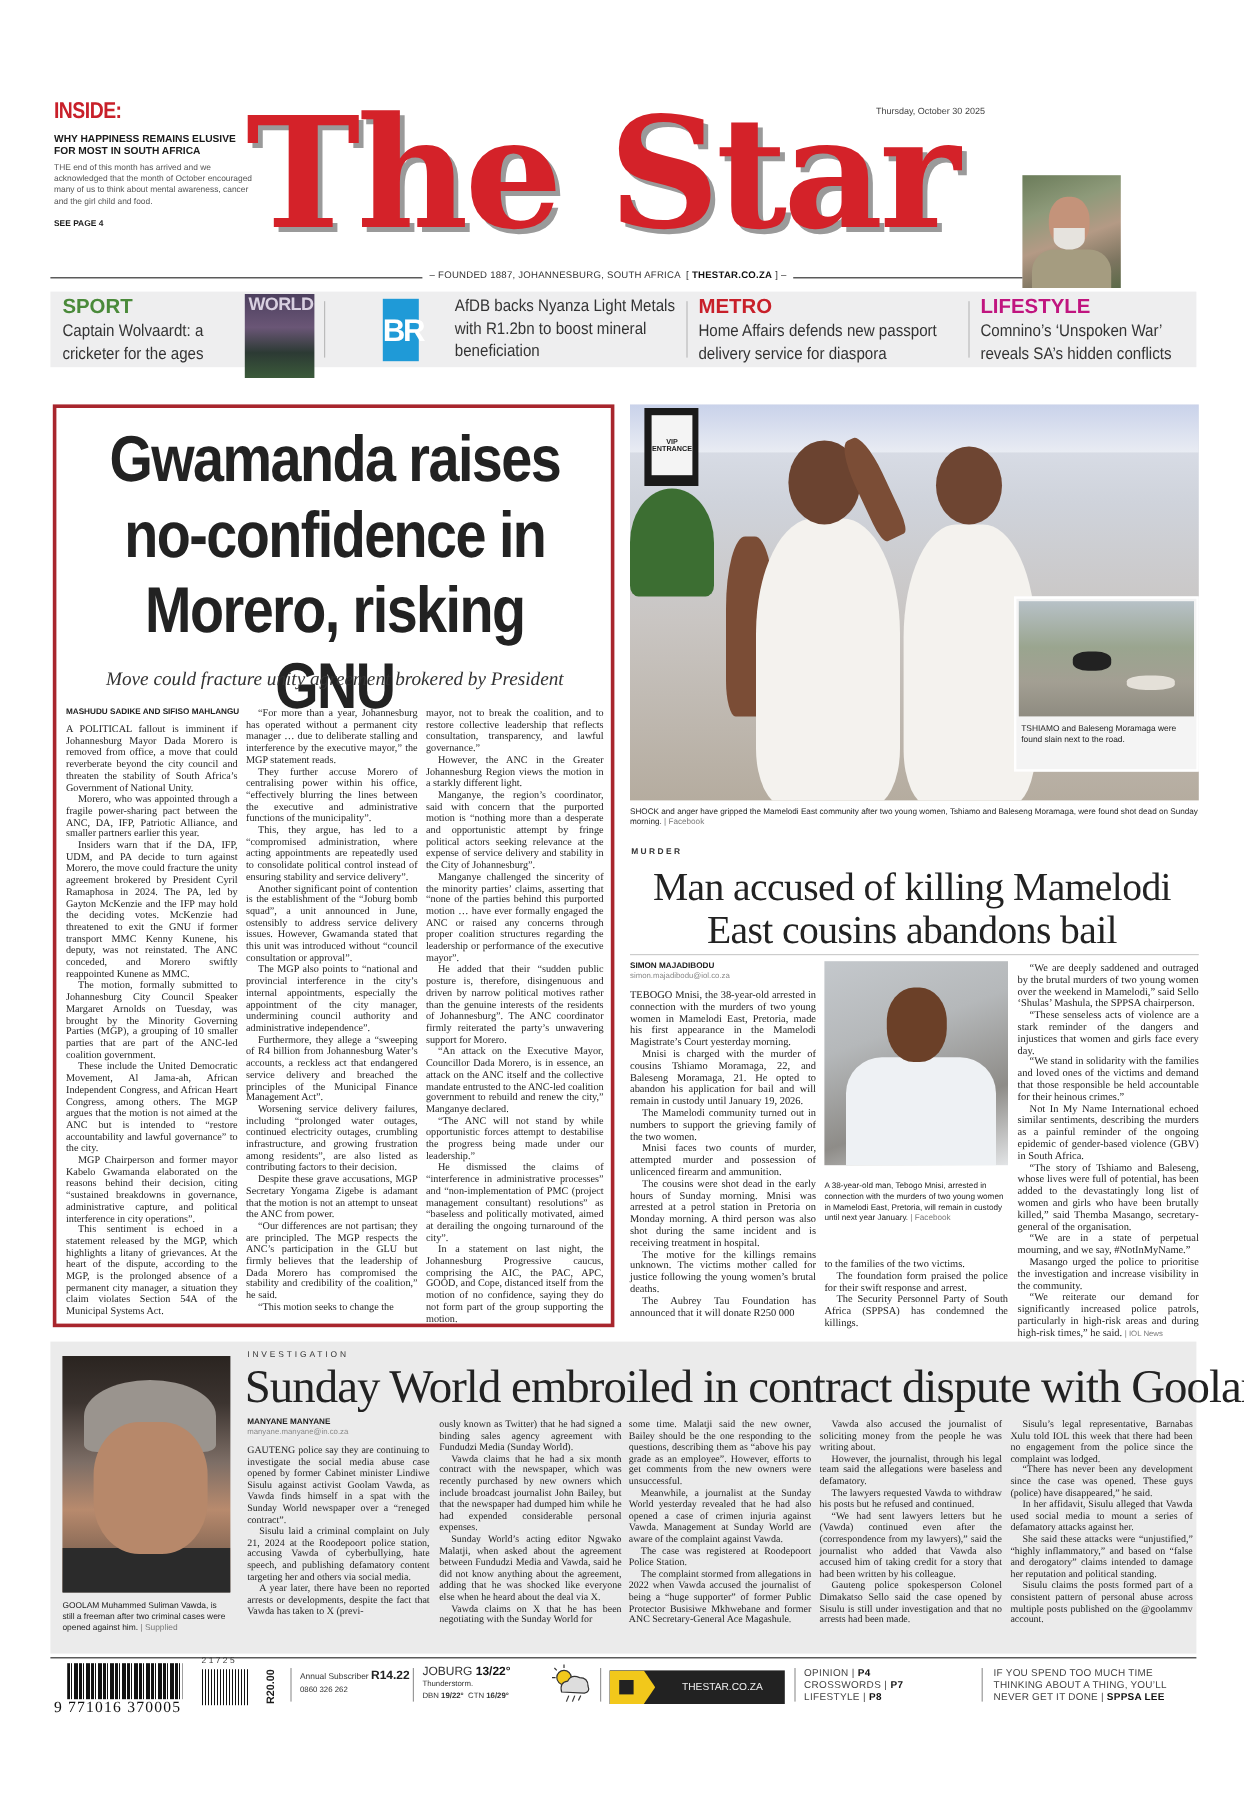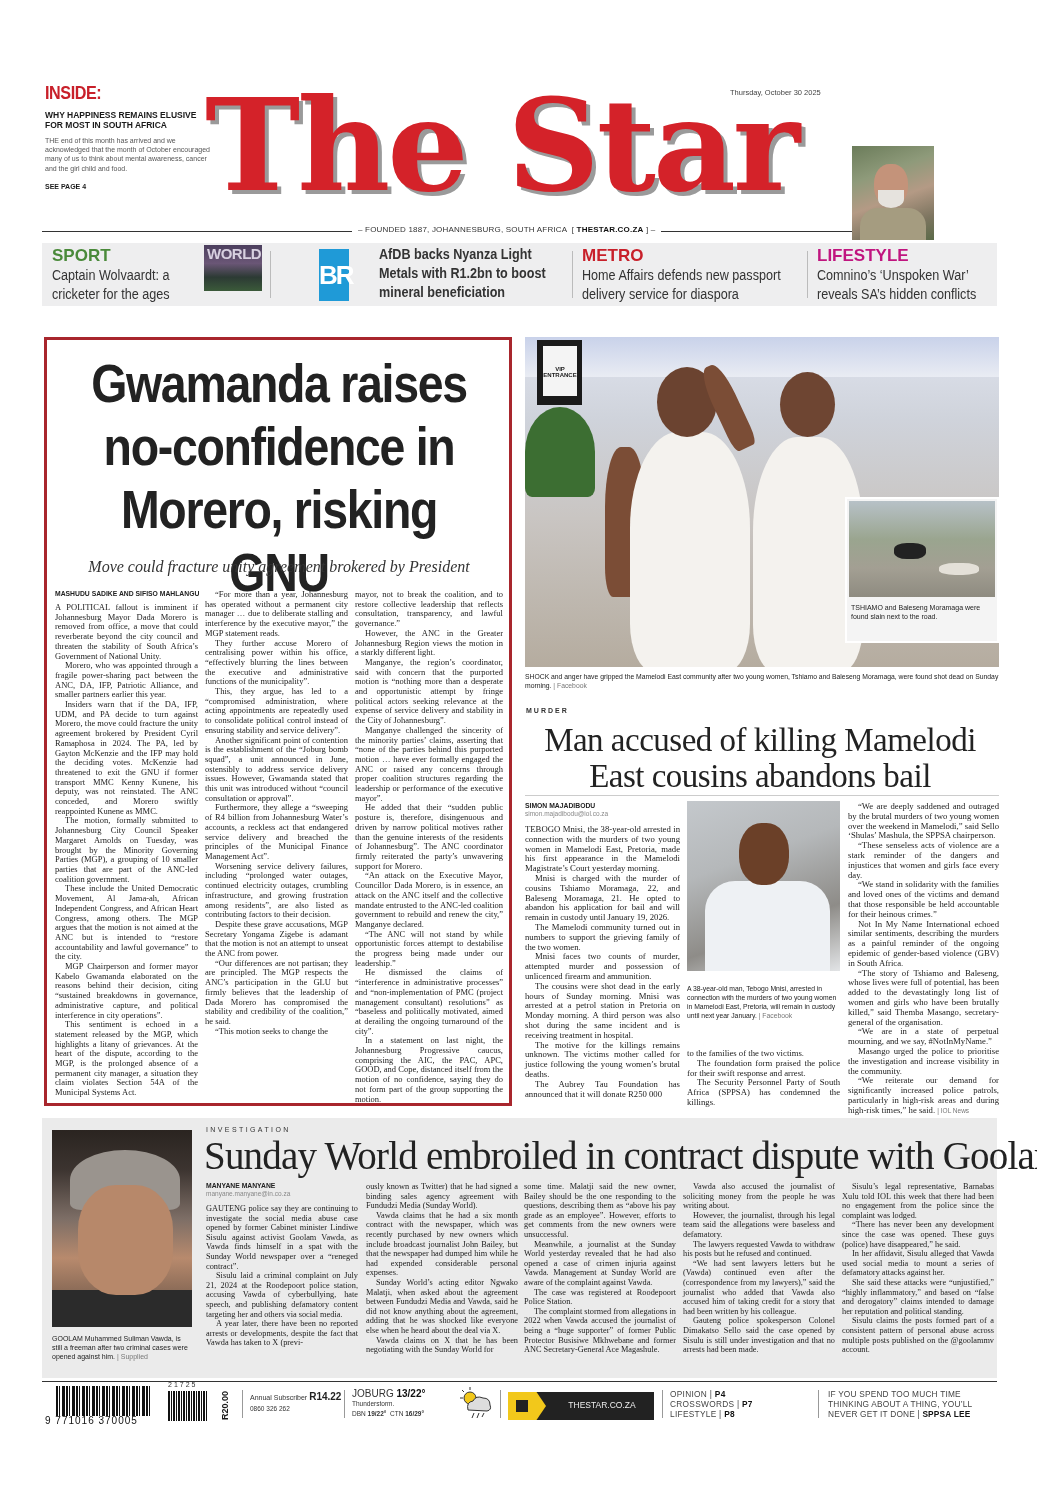--- a/index.html
+++ b/index.html
@@ -26,21 +26,21 @@
   #founded-rule { left: 42px; top: 231px; width: 810px; height: 1px; background: #333; }
   #founded { left: 352px; top: 225px; background: #fff; padding: 0 6px; font-family: "Liberation Sans", sans-serif; font-size: 8px; color: #333; letter-spacing: 0.2px; }
   #founded b { font-weight: bold; color: #111; }
 
   
   #teasers { left: 42px; top: 243px; width: 955px; height: 63px; background: #eeeeef; }
   .teaser { position: absolute; top: 0; height: 63px; }
   .teaser .kick { font-family: "Liberation Sans", sans-serif; font-weight: bold; font-size: 17px; margin-top: 3px; }
   .teaser .txt { font-family: "Liberation Sans", sans-serif; font-size: 14px; line-height: 19px; color: #333; transform: scaleX(0.9); transform-origin: left; width: 200px; }
   .vsep { position:absolute; top: 8px; width: 1px; height: 47px; background: #bbb; }
-  #sport-photo { position:absolute; left: 162px; top: 2px; width: 58px; height: 46px; background: linear-gradient(180deg,#4c3f5e 0%,#6a5676 40%,#2c3a34 70%,#3b5a3a 100%); overflow:hidden; }
+  #sport-photo { position:absolute; left: 162px; top: 2px; width: 58px; height: 70px; background: linear-gradient(180deg,#4c3f5e 0%,#6a5676 40%,#2c3a34 70%,#3b5a3a 100%); overflow:hidden; }
   #sport-photo span { position:absolute; top: 0px; left: 3px; font-family: "Liberation Sans", sans-serif; font-weight:bold; color:#d8d0e0; font-size: 15px; letter-spacing:-0.5px; }
   #br-box { position:absolute; left: 277px; top: 6px; width: 30px; height: 52px; background: #1f9ad7; color:#fff; font-family:"Liberation Sans",sans-serif; font-weight:bold; font-size: 26px; line-height:52px; letter-spacing:-2px; }
 
   
   #lead-box { left: 44px; top: 337px; width: 468px; height: 769px; border: 3px solid #a8262d; }
   #lead-head { left: 56px; top: 352px; width: 446px; text-align: center; font-family: "Liberation Sans", sans-serif; font-weight: bold; font-size: 54px; line-height: 63px; letter-spacing: -1.5px; color: #222; transform: scaleX(0.86); transform-origin: center; }
   #lead-deck { left: 56px; top: 558px; width: 446px; text-align: center; font-family: "Liberation Serif", serif; font-style: italic; font-size: 16px; color: #333; }
   .byline { font-family: "Liberation Sans", sans-serif; font-weight: bold; font-size: 6.8px; color: #222; }
   .email { font-family: "Liberation Sans", sans-serif; font-size: 6.5px; color: #888; margin-top: 1px; }
   .col { position: absolute; font-family: "Liberation Serif", serif; font-size: 8.5px; line-height: 9.7px; text-align: justify; color: #222; }
@@ -85,21 +85,21 @@
   #goolam-cap { left: 52px; top: 1334px; width: 140px; font-family:"Liberation Sans",sans-serif; font-size: 7px; line-height: 9.2px; color:#222; }
   #inv-kick { left: 206px; top: 1126px; font-family:"Liberation Sans",sans-serif; font-size: 7px; letter-spacing: 2.4px; color:#333; }
   #inv-head { left: 204px; top: 1137px; width: 790px; font-family:"Liberation Serif",serif; font-size: 39px; line-height: 38px; color:#222; letter-spacing: -0.8px; white-space:nowrap; }
   .invcol { position:absolute; font-family:"Liberation Serif",serif; font-size: 8.3px; line-height: 9.6px; text-align: justify; color:#222; }
   .invcol p { text-indent: 10px; }
   .invcol p.first { text-indent: 0; }
 
   
   #foot-rule { left: 42px; top: 1381px; width: 955px; height: 1px; background:#333; }
   #barcode1 { left: 56px; top: 1386px; width: 96px; height: 30px; background: repeating-linear-gradient(90deg,#111 0 2px,#fff 2px 3px,#111 3px 4px,#fff 4px 6px,#111 6px 9px,#fff 9px 10px); }
-  #bc-num { left: 45px; top: 1415px; font-family:Liberation Sans, sans-serif; font-size: 10px; letter-spacing: 1px; color:#111; }
+  #bc-num { left: 45px; top: 1415px; font-family:Liberation Serif, serif; font-size: 13px; letter-spacing: 1px; color:#111; }
   #barcode2 { left: 168px; top: 1391px; width: 40px; height: 30px; background: repeating-linear-gradient(90deg,#111 0 1.5px,#fff 1.5px 3px,#111 3px 4px,#fff 4px 5px); }
   #bc2-num { left: 168px; top: 1381px; font-family:"Liberation Sans",sans-serif; font-size: 7px; letter-spacing: 2px; color:#333; }
   #price { left: 220px; top: 1393px; font-family:"Liberation Sans",sans-serif; font-weight:bold; font-size: 9px; transform: rotate(-90deg); transform-origin: left top; top: 1420px; }
   .fsep { position:absolute; width: 1px; height: 28px; background:#999; top: 1390px; }
   #subs { left: 250px; top: 1391px; font-family:"Liberation Sans",sans-serif; font-size: 7px; color:#333; }
   #subs b { font-size: 10px; color:#222; }
   #subs .ph { font-size: 6.5px; margin-top: 3px; }
   #weather { left: 352px; top: 1388px; font-family:"Liberation Sans",sans-serif; color:#333; }
   #weather .city { font-size: 10px; }
   #weather .city b { font-weight:bold; color:#111; }
@@ -144,21 +144,21 @@
 <div id="teasers" class="abs">
   <div class="teaser" style="left:10px;width:165px;">
     <div class="kick" style="color:#4a8a3a">SPORT</div>
     <div class="txt" style="width:175px">Captain Wolvaardt: a cricketer for the ages</div>
   </div>
   <div id="sport-photo">
       <span>WORLD</span>
     </div>
   <div class="vsep" style="left:228px"></div>
   <div id="br-box">BR</div>
-  <div class="teaser" style="left:337px;width:190px;top:0;font-weight:bold;">
+  <div class="teaser" style="left:337px;width:190px;top:0;">
     <div class="txt" style="margin-top:2px;width:210px;">AfDB backs Nyanza Light Metals with R1.2bn to boost mineral beneficiation</div>
   </div>
   <div class="vsep" style="left:530px"></div>
   <div class="teaser" style="left:540px;width:220px;">
     <div class="kick" style="color:#c8202a">METRO</div>
     <div class="txt" style="width:235px">Home Affairs defends new passport delivery service for diaspora</div>
   </div>
   <div class="vsep" style="left:765px"></div>
   <div class="teaser" style="left:775px;width:180px;">
     <div class="kick" style="color:#c0157f">LIFESTYLE</div>
@@ -178,20 +178,21 @@
   <p>The motion, formally submitted to Johannesburg City Council Speaker Margaret Arnolds on Tuesday, was brought by the Minority Governing Parties (MGP), a grouping of 10 smaller parties that are part of the ANC-led coalition government.</p>
   <p>These include the United Democratic Movement, Al Jama-ah, African Independent Congress, and African Heart Congress, among others. The MGP argues that the motion is not aimed at the ANC but is intended to “restore accountability and lawful governance” to the city.</p>
   <p>MGP Chairperson and former mayor Kabelo Gwamanda elaborated on the reasons behind their decision, citing “sustained breakdowns in governance, administrative capture, and political interference in city operations”.</p>
   <p>This sentiment is echoed in a statement released by the MGP, which highlights a litany of grievances. At the heart of the dispute, according to the MGP, is the prolonged absence of a permanent city manager, a situation they claim violates Section 54A of the Municipal Systems Act.</p>
 </div>
 <div class="col" style="left:205px;top:590px;width:143px;">
   <p>“For more than a year, Johannesburg has operated without a permanent city manager … due to deliberate stalling and interference by the executive mayor,” the MGP statement reads.</p>
   <p>They further accuse Morero of centralising power within his office, “effectively blurring the lines between the executive and administrative functions of the municipality”.</p>
   <p>This, they argue, has led to a “compromised administration, where acting appointments are repeatedly used to consolidate political control instead of ensuring stability and service delivery”.</p>
   <p>Another significant point of contention is the establishment of the “Joburg bomb squad”, a unit announced in June, ostensibly to address service delivery issues. However, Gwamanda stated that this unit was introduced without “council consultation or approval”.</p>
+  <p>The MGP also points to “national and provincial interference in the city’s internal appointments, especially the appointment of the city manager, undermining council authority and administrative independence”.</p>
   <p>Furthermore, they allege a “sweeping of R4 billion from Johannesburg Water’s accounts, a reckless act that endangered service delivery and breached the principles of the Municipal Finance Management Act”.</p>
   <p>Worsening service delivery failures, including “prolonged water outages, continued electricity outages, crumbling infrastructure, and growing frustration among residents”, are also listed as contributing factors to their decision.</p>
   <p>Despite these grave accusations, MGP Secretary Yongama Zigebe is adamant that the motion is not an attempt to unseat the ANC from power.</p>
   <p>“Our differences are not partisan; they are principled. The MGP respects the ANC’s participation in the GLU but firmly believes that the leadership of Dada Morero has compromised the stability and credibility of the coalition,” he said.</p>
   <p>“This motion seeks to change the</p>
 </div>
 <div class="col" style="left:355px;top:590px;width:148px;">
   <p class="first">mayor, not to break the coalition, and to restore collective leadership that reflects consultation, transparency, and lawful governance.”</p>
   <p>However, the ANC in the Greater Johannesburg Region views the motion in a starkly different light.</p>
   <p>Manganye, the region’s coordinator, said with concern that the purported motion is “nothing more than a desperate and opportunistic attempt by fringe political actors seeking relevance at the expense of service delivery and stability in the City of Johannesburg”.</p>

